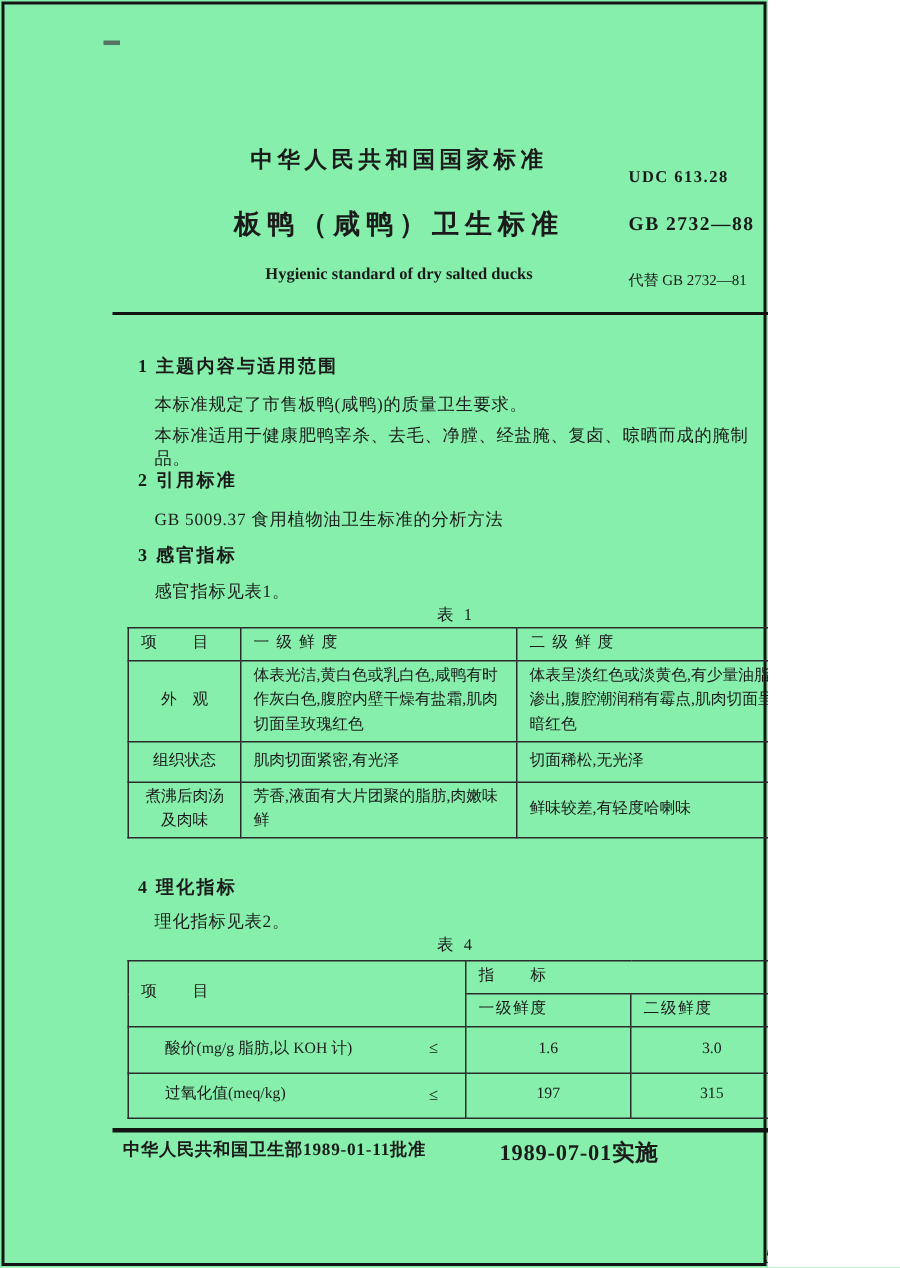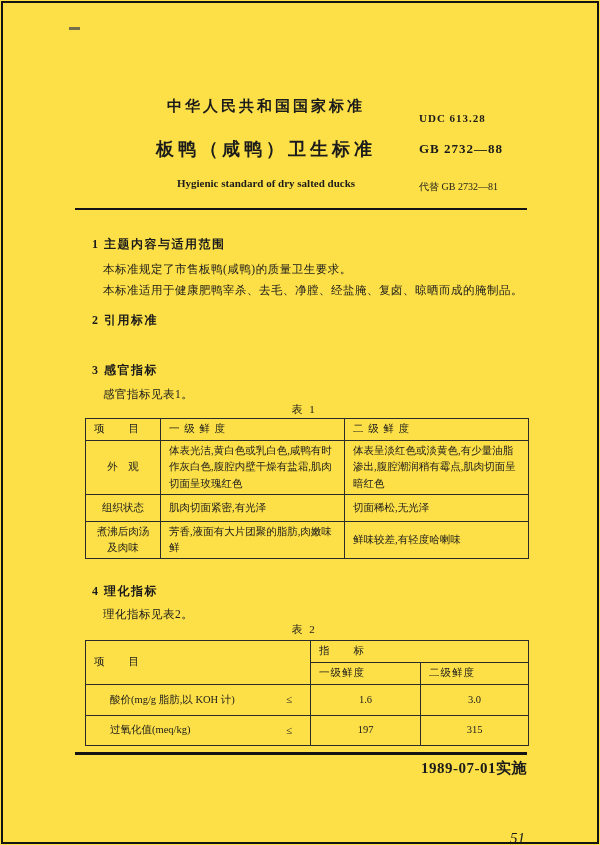--- a/index.html
+++ b/index.html
@@ -1,20 +1,20 @@
 <!DOCTYPE html>
 <html><head>
 <meta charset="utf-8">
 <style>
   html,body{margin:0;padding:0;}
   body{
     width:600px;height:845px;background:#ffffff;
     font-family:"Liberation Serif","DejaVu Serif",serif;color:#1b1b1b;
   }
-  .page{position:relative;width:600px;height:845px;background:#fde047;overflow:hidden;}
+  .page{position:relative;width:512px;height:845px;background:#86efac;overflow:hidden;}
   .frame{position:absolute;left:1px;top:1px;right:1px;bottom:1px;border:2px solid #141414;pointer-events:none;}
   .mark{position:absolute;top:27px;left:69px;width:11px;height:3px;background:#4a4a4a;opacity:.75;}
 
   
   .org-title{position:absolute;top:97px;left:75px;width:382px;text-align:center;font-size:15px;font-weight:bold;letter-spacing:3px;}
   .udc{position:absolute;top:112px;left:419px;font-size:11px;font-weight:bold;letter-spacing:1px;}
   .doc-title{position:absolute;top:137px;left:75px;width:382px;text-align:center;font-size:18px;font-weight:bold;letter-spacing:4px;}
   .std-no{position:absolute;top:141px;left:419px;font-size:13px;font-weight:bold;letter-spacing:1px;}
   .en-title{position:absolute;top:177px;left:75px;width:382px;text-align:center;font-size:11px;font-weight:bold;}
   .replaces{position:absolute;top:180px;left:419px;font-size:10px;}
@@ -63,20 +63,21 @@
   <div class="std-no">GB 2732—88</div>
   <div class="en-title">Hygienic standard of dry salted ducks</div>
   <div class="replaces">代替 GB 2732—81</div>
   <div class="header-rule"></div>
 
   <div class="sec-title t1-title">1 主题内容与适用范围</div>
   <div class="body-text t1-p2">本标准适用于健康肥鸭宰杀、去毛、净膛、经盐腌、复卤、晾晒而成的腌制品。</div>
   <div class="body-text t1-p1">本标准规定了市售板鸭(咸鸭)的质量卫生要求。</div>
 
   <div class="sec-title t2-title">2 引用标准</div>
+  <div class="body-text t2-p1">GB 5009.37 食用植物油卫生标准的分析方法</div>
 
   <div class="sec-title t3-title">3 感官指标</div>
   <div class="body-text t3-p1">感官指标见表1。</div>
 
   <div class="tbl-caption cap1">表 1</div>
   <table class="std" id="table1">
     <colgroup>
       <col style="width:75px">
         <col style="width:184px">
         <col style="width:184px">
@@ -101,21 +102,21 @@
       <td class="c-item">煮沸后肉汤及肉味</td>
       <td class="c-text">芳香,液面有大片团聚的脂肪,肉嫩味鲜</td>
       <td class="c-text">鲜味较差,有轻度哈喇味</td>
     </tr>
   </tbody>
     </table>
 
   <div class="sec-title t4-title">4 理化指标</div>
   <div class="body-text t4-p1">理化指标见表2。</div>
 
-  <div class="tbl-caption cap2">表 2</div>
+  <div class="tbl-caption cap2">表 4</div>
   <table class="std" id="table2">
     <colgroup>
       <col style="width:225px">
         <col style="width:110px">
         <col style="width:108px">
     </colgroup>
     <tbody>
         <tr class="h22">
       <th class="th-center" rowspan="2">项　　目</th>
       <th class="th-center" colspan="2">指　　标</th>
@@ -141,15 +142,16 @@
           <span class="leq">≤</span>
         </div>
       </td>
       <td class="c-val">197</td>
       <td class="c-val">315</td>
     </tr>
   </tbody>
     </table>
 
   <div class="footer-rule"></div>
+  <div class="approval">中华人民共和国卫生部1989-01-11批准</div>
   <div class="impl">1989-07-01实施</div>
   <div class="page-num">51</div>
 </div>
 
 </body></html>

